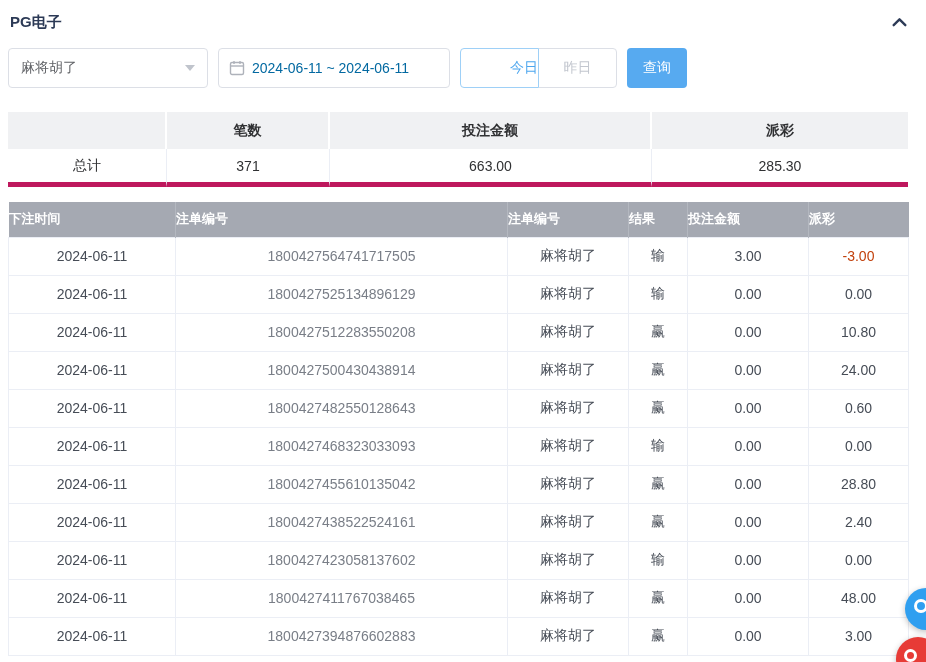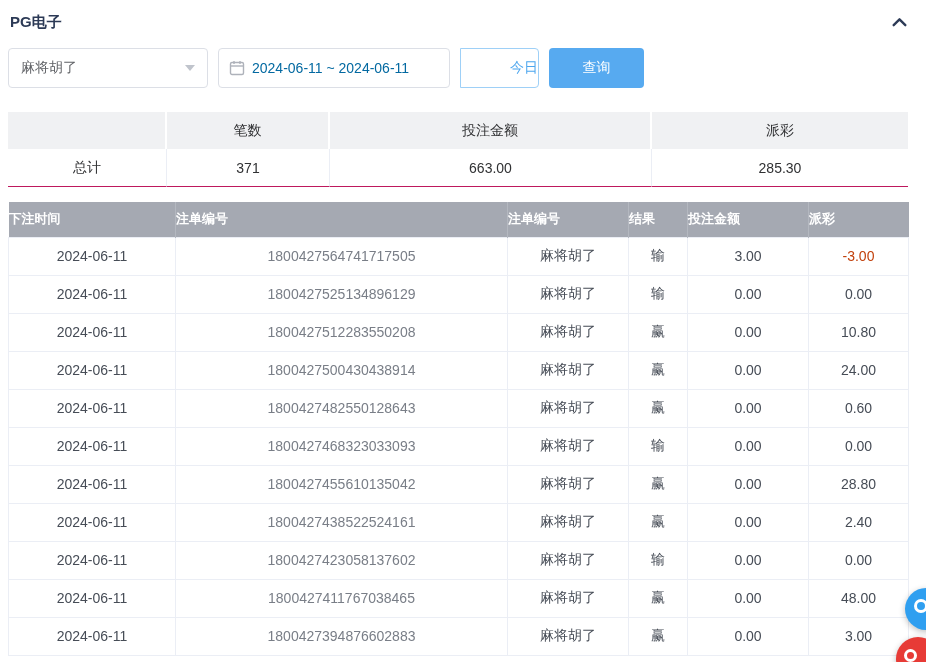--- a/index.html
+++ b/index.html
@@ -36,37 +36,37 @@
   .btn-group { margin-left:10px; display:flex; }
   .btn-group button {
     width:79px; height:40px; background:#fff; border:1px solid #dcdfe6;
     font-size:14px; color:#c3c7cf; cursor:pointer; font-family:inherit;
   }
   .btn-group button + button { margin-left:-1px; }
   .btn-group button:first-child { border-radius:4px 0 0 4px;text-align:right; }
   .btn-group button:last-child { border-radius:0 4px 4px 0; }
   .btn-group button.active { color:#4da6ee; border-color:#9ed0f7; position:relative; z-index:1; }
   .search-btn {
-    margin-left:10px; width:95px; height:40px; background:#57aaf0; color:#fff;
+    margin-left:10px; width:60px; height:40px; background:#57aaf0; color:#fff;
     border:none; border-radius:4px; font-size:14px; cursor:pointer; font-family:inherit;
   }
 
   
   table.summary {
     margin:24px 18px 0 8px; width:900px; border-collapse:separate; border-spacing:0;
     table-layout:fixed;
   }
   table.summary th {
-    background:#f0f1f3; height:37px; font-size:14px; font-weight:400; color:#303133;
+    background:#f0f1f3; height:37px; font-size:14px; font-weight:700; color:#303133;
     border-right:2px solid #fff; text-align:center;
   }
   table.summary th:last-child { border-right:none; }
   table.summary td {
     height:38px; text-align:center; font-size:14px; color:#303133;
-    border-bottom:1px solid #be185d; border-right:1px solid #ebeef5; background:#fff;
+    border-bottom:5px solid #be185d; border-right:1px solid #ebeef5; background:#fff;
   }
   table.summary td:last-child { border-right:none; }
 
   
   table.bets {
     margin:15px 18px 0 8px; width:900px; border-collapse:collapse; table-layout:fixed;
   }
   table.bets th {
     background:#a5a9b2; color:#fff; height:35px; font-size:13px; font-weight:bold;
     text-align:left; border-right:1px solid #b4b8c0;
@@ -122,20 +122,21 @@
         <rect x="1.5" y="2.5" width="13" height="12" rx="1.5" fill="none" stroke="#aeb2ba" stroke-width="1.4"></rect>
         <line x1="1.5" y1="6" x2="14.5" y2="6" stroke="#aeb2ba" stroke-width="1.4"></line>
         <line x1="5" y1="1" x2="5" y2="4" stroke="#aeb2ba" stroke-width="1.4"></line>
         <line x1="11" y1="1" x2="11" y2="4" stroke="#aeb2ba" stroke-width="1.4"></line>
       </svg>
       <span>2024-06-11 ~ 2024-06-11</span>
     </div>
 
     <div class="btn-group">
       <button class="active">今日</button>
+      <button>昨日</button>
     </div>
 
     <button class="search-btn">查询</button>
   </div>
 
   <table class="summary">
     <colgroup>
         <col style="width:159px">
         <col style="width:163px">
         <col style="width:322px">

